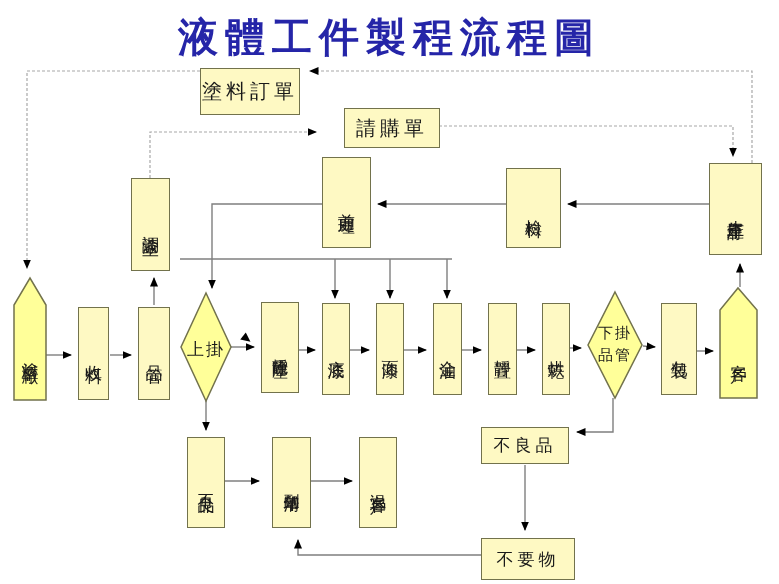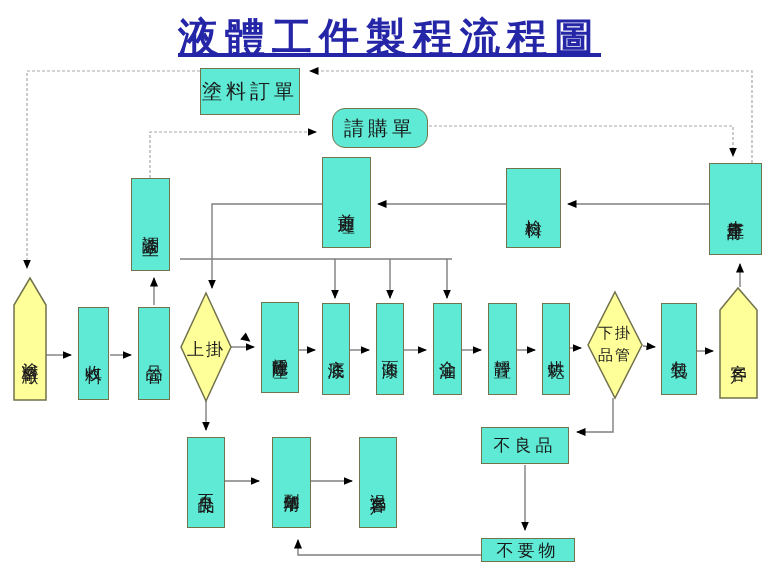--- a/index.html
+++ b/index.html
@@ -1,21 +1,21 @@
 <!DOCTYPE html>
 <html lang="zh-Hant"><head>
 <meta charset="utf-8">
 <style>
   html,body{margin:0;padding:0;background:#ffffff;}
   #stage{position:relative;width:779px;height:584px;background:#ffffff;overflow:hidden;
          font-family:"DejaVu Serif","Liberation Serif",serif;}
   .title{position:absolute;left:0;top:10px;width:779px;text-align:center;
-         font-size:40px;font-weight:bold;letter-spacing:7px;color:#2525a8;text-decoration:underline;}
+         font-size:40px;font-weight:bold;letter-spacing:7px;color:#2525a8;}
   .wires{position:absolute;left:0;top:0;}
-  .box{position:absolute;background:#5eead4;border:1.5px solid #72724c;box-sizing:border-box;
+  .box{position:absolute;background:#fef9c3;border:1.5px solid #72724c;box-sizing:border-box;
        display:flex;align-items:center;justify-content:center;color:#191919;}
   .lbl{position:absolute;display:flex;align-items:center;justify-content:center;color:#191919;}
   .v{writing-mode:vertical-rl;text-orientation:upright;letter-spacing:2px;line-height:1;}
   .fs20{font-size:20px;letter-spacing:4px;}
   .fs17{font-size:17px;}
   .fs16{font-size:16px;}
   .wrap2{word-break:break-all;text-align:center;line-height:1.45;letter-spacing:2px;}
 </style>
 </head>
 <body>
@@ -74,21 +74,21 @@
       <polygon points="720,398 720,310 738,288 757,310 757,398"></polygon>
       <polygon points="206,293 231,347 206,401 181,347"></polygon>
       <polygon points="615,292 642,345 615,398 588,345"></polygon>
     </g>
   </svg>
 
   <div class="box fs20" style="left:200px;top:68px;width:100px;height:47px;">
     <span>塗料訂單</span>
   </div>
 
-  <div class="box fs20" style="left:332px;top:108px;width:96px;height:40px;border-radius:13px;">
+  <div class="box fs20" style="left:344px;top:108px;width:96px;height:40px;">
     <span>請購單</span>
   </div>
 
   <div class="box fs17" style="left:131px;top:178px;width:39px;height:93px;">
     <span class="v">調漆室</span>
   </div>
 
   <div class="box fs17" style="left:322px;top:157px;width:49px;height:91px;">
     <span class="v">前處理</span>
   </div>
@@ -146,21 +146,21 @@
   </div>
 
   <div class="box fs17" style="left:359px;top:437px;width:38px;height:91px;">
     <span class="v">退客戶</span>
   </div>
 
   <div class="box fs17" style="left:481px;top:427px;width:88px;height:37px;letter-spacing:4px;">
     <span>不良品</span>
   </div>
 
-  <div class="box fs17" style="left:481px;top:538px;width:94px;height:24px;letter-spacing:4px;">
+  <div class="box fs17" style="left:481px;top:538px;width:94px;height:42px;letter-spacing:4px;">
     <span>不要物</span>
   </div>
 
   <div class="lbl fs17" style="left:14px;top:306px;width:32px;height:92px;">
     <span class="v">塗料廠</span>
   </div>
 
   <div class="lbl fs17" style="left:720px;top:310px;width:37px;height:86px;">
     <span class="v">客戶</span>
   </div>

